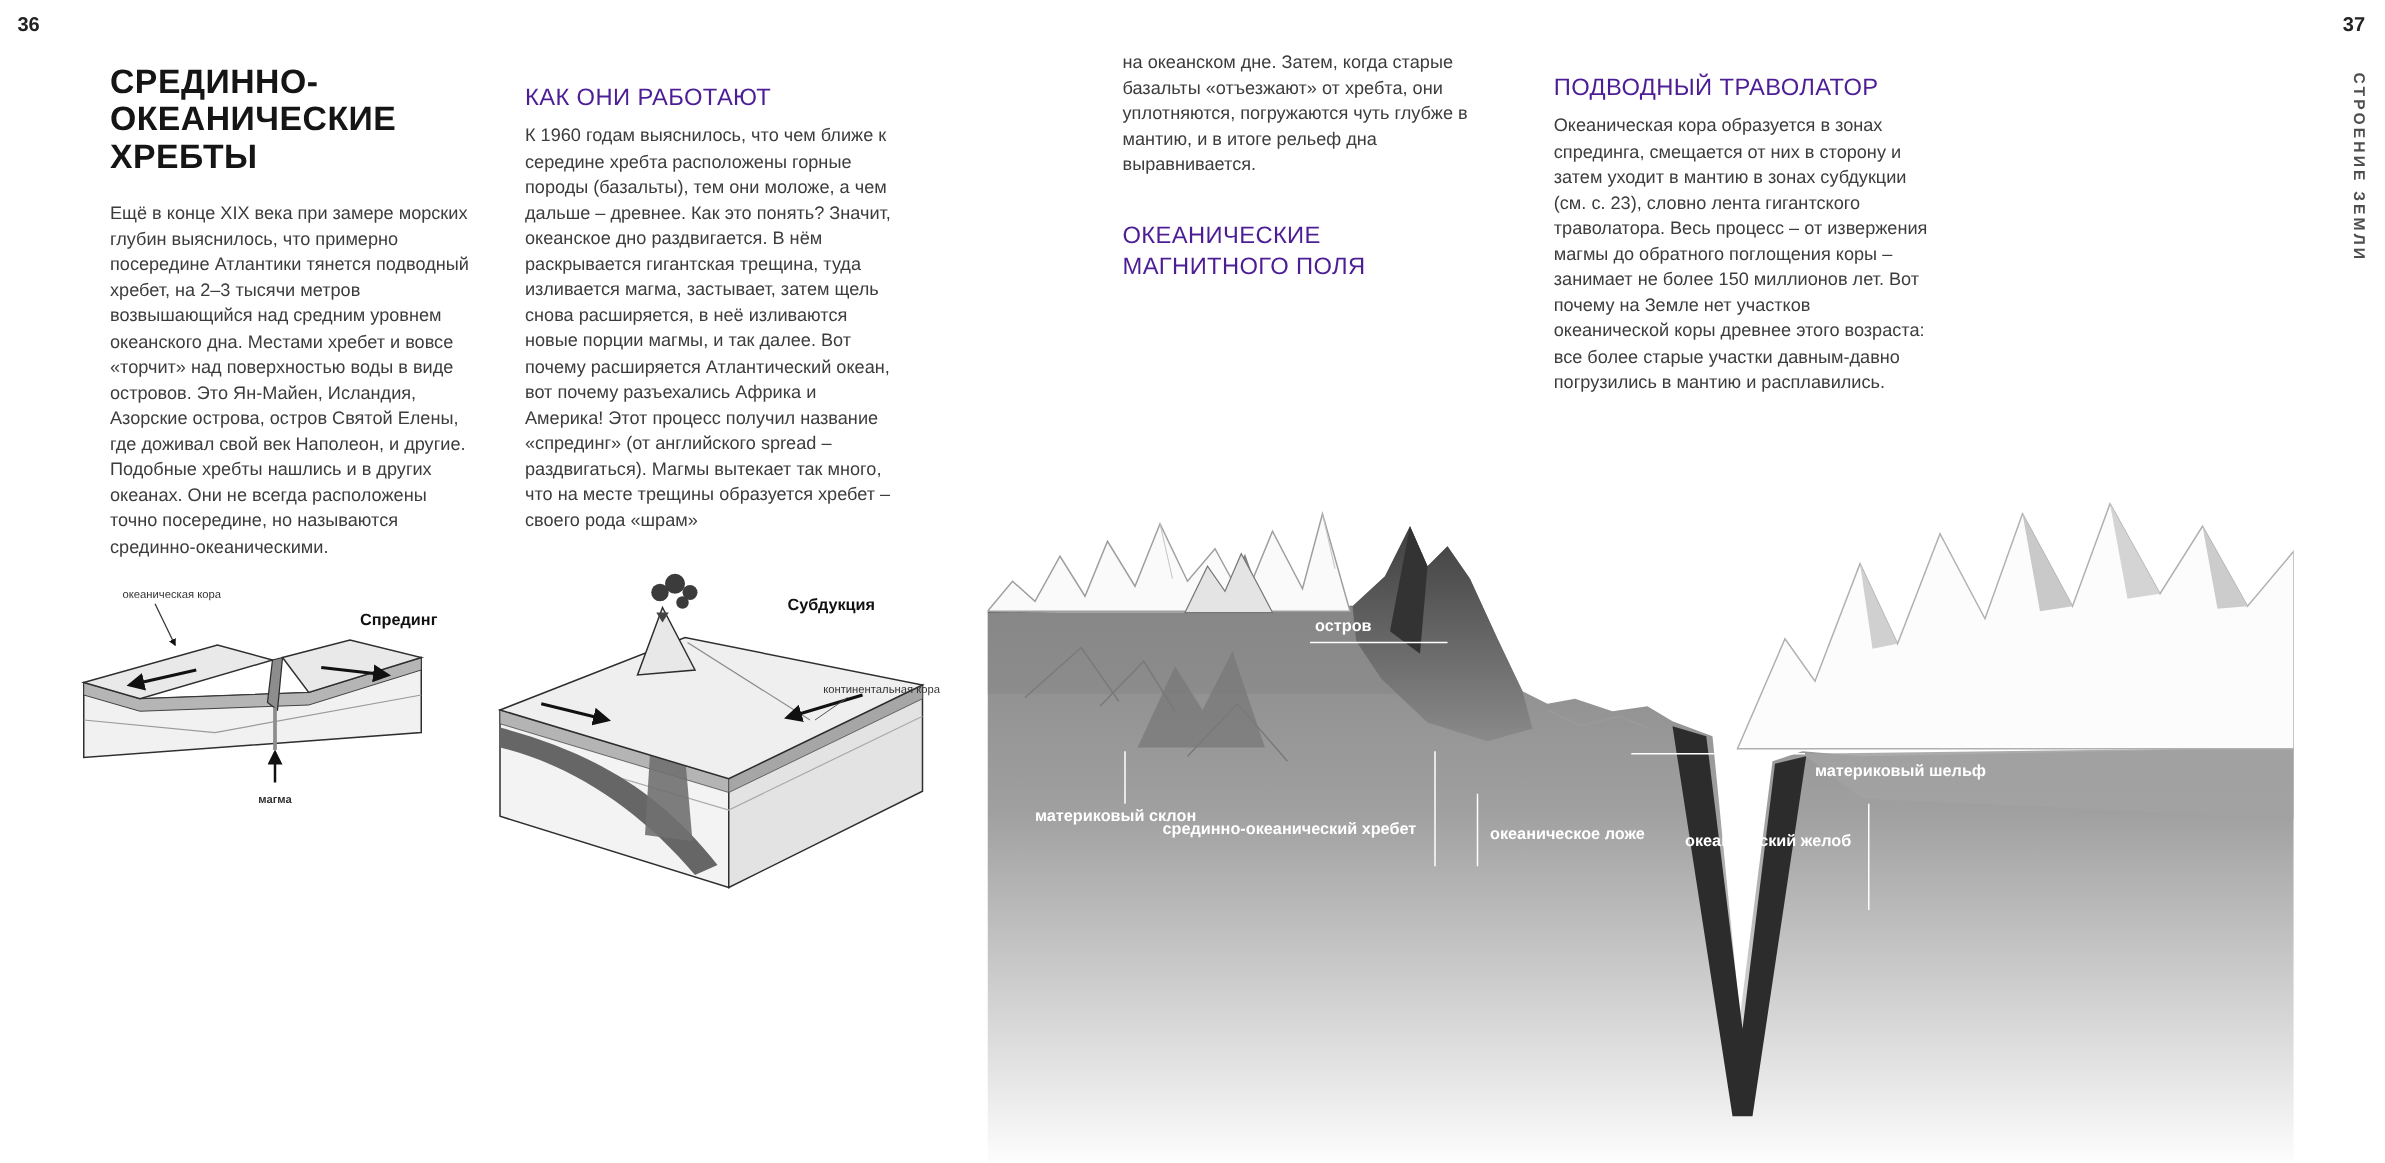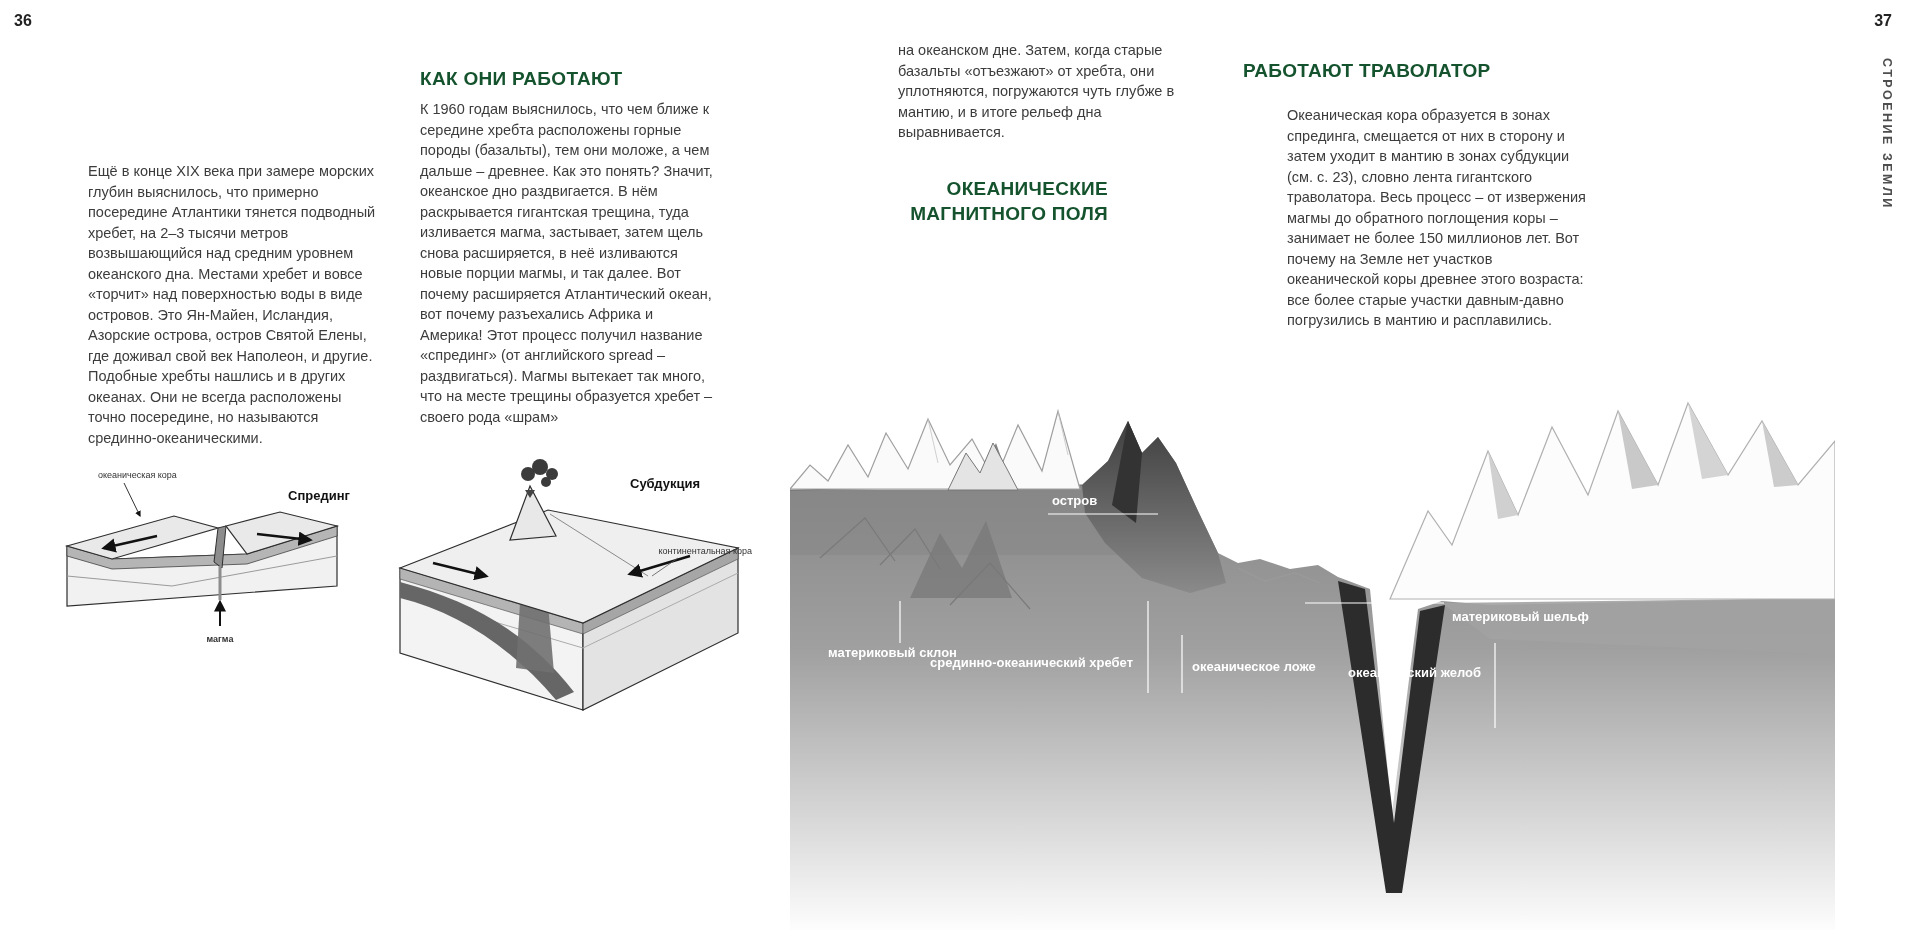--- a/index.html
+++ b/index.html
@@ -16,59 +16,64 @@
     writing-mode:vertical-rl;
     font-size:12.5px; font-weight:bold; letter-spacing:2.5px; color:#4e4e4e;
   }
 
   .main-heading {
     position:absolute; left:88px; top:50px;
     font-size:27px; line-height:30px; font-weight:bold; color:#151515; letter-spacing:0.4px;
   }
   .main-heading span { display:block; }
 
-  .sec-heading { position:absolute; font-size:19px; line-height:25px; font-weight:bold; color:#14532d; letter-spacing:0.3px;text-align:right; }
+  .sec-heading { position:absolute; font-size:19px; line-height:25px; font-weight:normal; color:#4c1d95; letter-spacing:0.3px; }
   .body { position:absolute; font-size:14.5px; line-height:20.5px; color:#3c3c3c; }
 
   .col1      { left:88px;   top:161px; width:288px; }
   .h-col2    { left:420px;  top:66px;  }
   .col2      { left:420px;  top:99px;  width:296px; }
   .col3-cont { left:898px;  top:40px;  width:292px; }
   .h-col3    { left:898px;  top:176px; width:210px; }
   .col3      { left:898px;  top:237px; width:292px; }
   .h-col4    { left:1243px; top:58px;  }
-  .col4      { left:1243px; top:105px;  width:300px;margin-left:44px; }
+  .col4      { left:1243px; top:91px;  width:300px; }
 
   .diagram-spreading  { position:absolute; left:52px;  top:464px; }
   .diagram-subduction { position:absolute; left:378px; top:448px; }
   .ocean-illustration { position:absolute; left:790px; top:393px; }
 
   .diag-title { font-size:13px; font-weight:bold; fill:#111; }
   .diag-small { font-size:9px;  fill:#333; }
   .ill-label  { font-size:13px; font-weight:bold; fill:#ffffff; }
 </style>
 </head>
 <body>
 
 <div class="spread">
 
   <div class="page-num pn-left">36</div>
   <div class="page-num pn-right">37</div>
   <div class="vertical-label">СТРОЕНИЕ ЗЕМЛИ</div>
 
+  <h1 class="main-heading">
+    <span>СРЕДИННО-</span>
+    <span>ОКЕАНИЧЕСКИЕ</span>
+    <span>ХРЕБТЫ</span>
+  </h1>
 
   <p class="body col1">Ещё в конце XIX века при замере морских глубин выяснилось, что примерно посередине Атлантики тянется подводный хребет, на 2–3 тысячи метров возвышающийся над средним уровнем океанского дна. Местами хребет и вовсе «торчит» над поверхностью воды в виде островов. Это Ян-Майен, Исландия, Азорские острова, остров Святой Елены, где доживал свой век Наполеон, и другие. Подобные хребты нашлись и в других океанах. Они не всегда расположены точно посередине, но называются срединно-океаническими.</p>
 
   <h2 class="sec-heading h-col2">КАК ОНИ РАБОТАЮТ</h2>
   <p class="body col2">К 1960 годам выяснилось, что чем ближе к середине хребта расположены горные породы (базальты), тем они моложе, а чем дальше – древнее. Как это понять? Значит, океанское дно раздвигается. В нём раскрывается гигантская трещина, туда изливается магма, застывает, затем щель снова расширяется, в неё изливаются новые порции магмы, и так далее. Вот почему расширяется Атлантический океан, вот почему разъехались Африка и Америка! Этот процесс получил название «спрединг» (от английского spread – раздвигаться). Магмы вытекает так много, что на месте трещины образуется хребет – своего рода «шрам»</p>
 
   <p class="body col3-cont">на океанском дне. Затем, когда старые базальты «отъезжают» от хребта, они уплотняются, погружаются чуть глубже в мантию, и в итоге рельеф дна выравнивается.</p>
   <h2 class="sec-heading h-col3">ОКЕАНИЧЕСКИЕ МАГНИТНОГО ПОЛЯ</h2>
 
-  <h2 class="sec-heading h-col4">РАБОТАЮТ ТРАВОЛАТОР</h2>
+  <h2 class="sec-heading h-col4">ПОДВОДНЫЙ ТРАВОЛАТОР</h2>
   <p class="body col4">Океаническая кора образуется в зонах спрединга, смещается от них в сторону и затем уходит в мантию в зонах субдукции (см. с. 23), словно лента гигантского траволатора. Весь процесс – от извержения магмы до обратного поглощения коры – занимает не более 150 миллионов лет. Вот почему на Земле нет участков океанической коры древнее этого возраста: все более старые участки давным-давно погрузились в мантию и расплавились.</p>
 
   <div class="diagram-spreading">
     <svg width="310" height="200" viewBox="0 0 310 200">
       <defs>
         <marker id="ar1" viewBox="0 0 10 10" refX="8" refY="5" markerWidth="6" markerHeight="6" orient="auto">
           <path d="M0,0 L10,5 L0,10 Z" fill="#111"></path>
         </marker>
       </defs>
 

